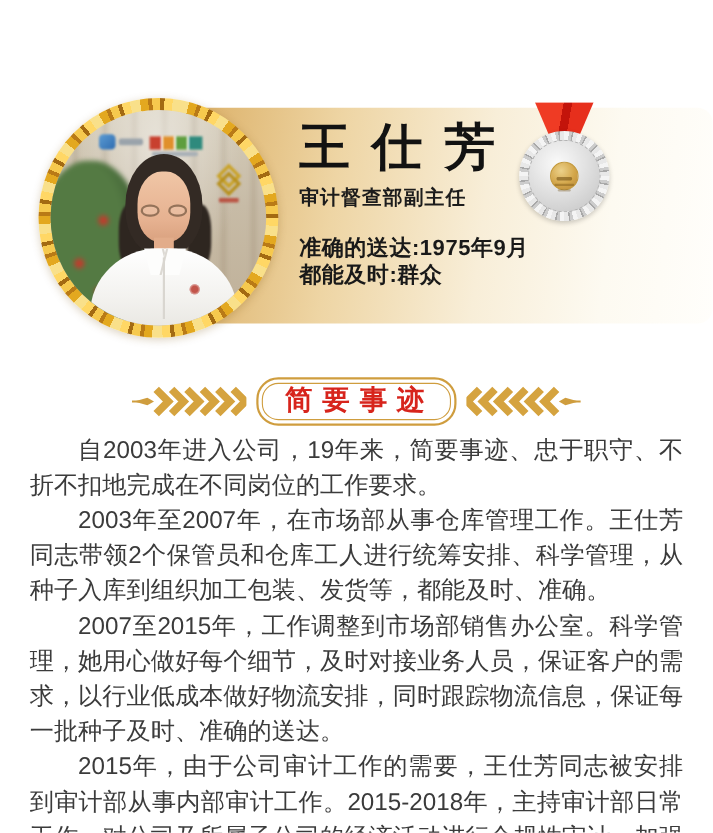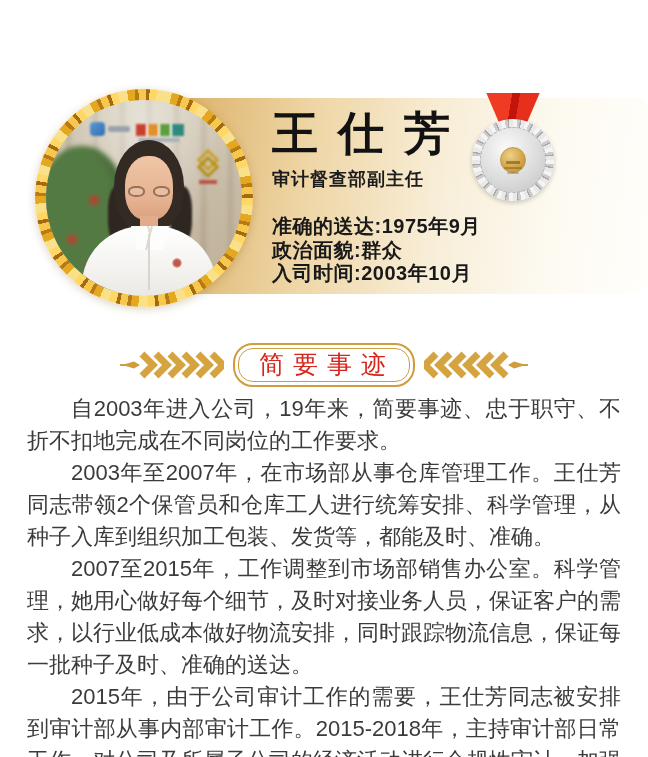--- a/index.html
+++ b/index.html
@@ -141,21 +141,21 @@
     display:flex;align-items:center;justify-content:center;gap:9px;
   }
   .banner svg{display:block;}
   .pill{
     border:2px solid #cf9d3e;border-radius:20px;padding:3px;background:#fff;
   }
   .pill-inner{
     border:1px solid #cf9d3e;border-radius:15px;padding:1px 14px 2px 20px;
   }
   .pill-text{
-    font-size:25px;line-height:29px;font-weight:400;color:#d7241c;letter-spacing:9px;white-space:nowrap;
+    font-size:25px;line-height:29px;font-weight:700;color:#d7241c;letter-spacing:9px;white-space:nowrap;
   }
 
   
   .bio{
     position:absolute;left:27px;top:346px;width:594px;
     font-size:22px;line-height:32px;color:#3b3b3b;text-align:justify;
   }
   .bio p{margin:0;text-indent:2em;}
 </style>
 </head>
@@ -206,22 +206,21 @@
         <div class="emblem"></div>
       </div>
     </div>
   </div>
 
   <div class="header-text">
     <h1 class="person-name">王仕芳</h1>
     <div class="person-title">审计督查部副主任</div>
     <ul class="info-list">
       <li>准确的送达:1975年9月</li>
-      <li>政治面貌:群众</li>
-      <li>入司时间:2003年10月</li>
+      <li>都能及时:群众</li>
     </ul>
   </div>
 
   <div class="banner">
     <svg width="104" height="30" viewBox="0 0 104 30">
       <path d="M0 15 H16" stroke="#cf9d3e" stroke-width="2" fill="none"></path>
       <path d="M2 15 L14 11.5 L20 15 L14 18.5 Z" fill="#cf9d3e"></path>
       <path d="M22 4 L33 15 L22 26" fill="none" stroke="#d5a33f" stroke-width="7"></path>
       <path d="M36 4 L47 15 L36 26" fill="none" stroke="#d5a33f" stroke-width="7"></path>
       <path d="M50 4 L61 15 L50 26" fill="none" stroke="#d5a33f" stroke-width="7"></path>

